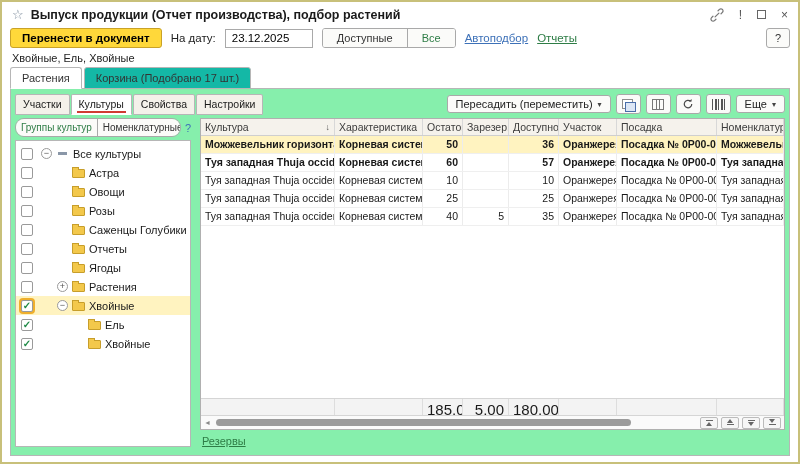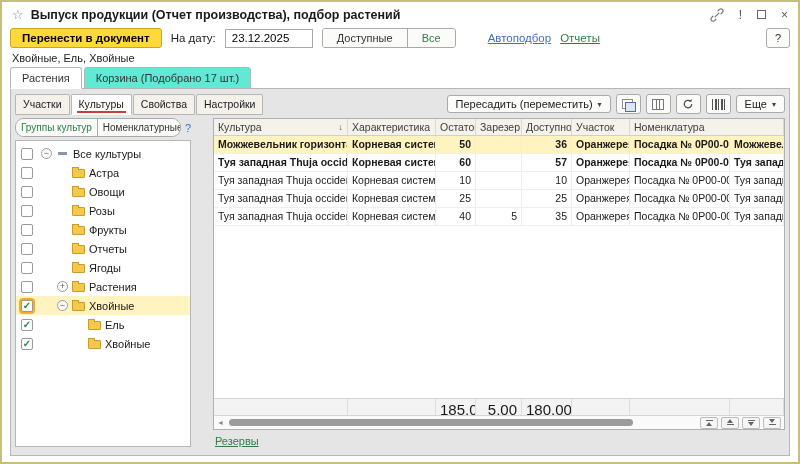--- a/index.html
+++ b/index.html
@@ -20,31 +20,31 @@
   .toolbar{display:flex;align-items:center;gap:9px;padding:4px 8px 3px;flex:none;}
   .btn-yellow{background:#ffd83a;border:1px solid #c9a227;border-radius:3px;padding:3px 11px;
     font-weight:bold;font-size:11.5px;font-family:inherit;cursor:pointer;}
   .lbl{font-size:11.5px;color:#222;}
   .date-input{width:88px;height:19px;border:1px solid #a9a9a9;padding:1px 6px;font-size:11.5px;font-family:inherit;}
   .toggle{display:flex;border:1px solid #a9a9a9;border-radius:3px;overflow:hidden;height:20px;}
   .toggle button{background:#fbfbf9;border:none;padding:2px 14px;font-size:11px;color:#333;font-family:inherit;cursor:pointer;}
   .toggle button + button{border-left:1px solid #a9a9a9;}
   .toggle button.sel{color:#2e7d46;}
   .link{text-decoration:underline;font-size:11.5px;cursor:pointer;white-space:nowrap;}
-  .blue{color:#3d71b8;margin-left:23px;} .green{color:#2e7d46;}
+  .blue{color:#3d71b8;} .green{color:#2e7d46;}
   .help-btn{margin-left:auto;width:24px;height:20px;border:1px solid #a9a9a9;border-radius:3px;
     background:#fbfbf9;font-size:11px;color:#333;cursor:pointer;font-family:inherit;}
   
   .path{padding:1px 10px 3px;font-size:11px;color:#222;flex:none;}
   .main-tabs{display:flex;gap:2px;padding-left:8px;flex:none;position:relative;z-index:2;margin-bottom:-1px;}
   .mtab{border:1px solid #b6b6b6;border-radius:3px 3px 0 0;padding:4px 11px;font-size:11px;
-    background:#5eead4;color:#333;cursor:pointer;}
+    background:#14b8a6;color:#333;cursor:pointer;}
   .mtab.active{background:#fff;border-bottom-color:#fff;}
   
-  .content{flex:1;margin:0 8px 6px;border:1px solid #b6b6b6;display:flex;padding:5px 4px 8px;gap:22px;min-height:0;background:#e5e5e5;}
+  .content{flex:1;margin:0 8px 6px;border:1px solid #b6b6b6;display:flex;padding:5px 4px 8px;gap:9px;min-height:0;background:#86efac;}
   
   .left-panel{width:176px;flex:none;display:flex;flex-direction:column;min-height:0;}
   .sub-tabs{display:flex;flex:none;margin-bottom:-1px;position:relative;z-index:1;}
   .stab{border:1px solid #b6b6b6;border-radius:2px 2px 0 0;padding:3px 7px 4px;font-size:10.5px;
     background:#f4f1ea;margin-right:1px;position:relative;cursor:pointer;white-space:nowrap;}
   .stab.active{background:#fff;border-bottom-color:#fff;}
   .stab.active::after{content:"";position:absolute;left:5px;right:5px;bottom:1px;height:2px;background:#d03b33;}
   .group-row{display:flex;align-items:center;flex:none;margin:4px 0 3px;}
   .seg{display:flex;border:1px solid #a9a9a9;border-radius:9px;overflow:hidden;}
   .seg button{background:#fbfbf9;border:none;padding:3px 5px;font-size:10px;color:#333;font-family:inherit;cursor:pointer;white-space:nowrap;}
@@ -190,21 +190,21 @@
     <span class="indent" style="width: 16px;"></span>
     <span class="expander" style="visibility: hidden;"></span>
     <span class="folder"></span>
     <span class="tree-lbl">Розы</span>
   </div>
           <div class="tree-row">
     <span class="cb"></span>
     <span class="indent" style="width: 16px;"></span>
     <span class="expander" style="visibility: hidden;"></span>
     <span class="folder"></span>
-    <span class="tree-lbl">Фрукты</span>
+    <span class="tree-lbl">Саженцы Голубики</span>
   </div>
           <div class="tree-row">
     <span class="cb"></span>
     <span class="indent" style="width: 16px;"></span>
     <span class="expander" style="visibility: hidden;"></span>
     <span class="folder"></span>
     <span class="tree-lbl">Отчеты</span>
   </div>
           <div class="tree-row">
     <span class="cb"></span>
@@ -291,20 +291,23 @@
               <span>Остаток</span>
             </div>
             <div class="g-th c3">
               <span>Зарезер...</span>
             </div>
             <div class="g-th c4">
               <span>Доступно</span>
             </div>
             <div class="g-th c5">
               <span>Участок</span>
+            </div>
+            <div class="g-th c6">
+              <span>Посадка</span>
             </div>
             <div class="g-th c7">
               <span>Номенклатура</span>
             </div>
           </div>
         <div>
             <div class="g-tr bold selected">
               <div class="g-td c0">Можжевельник горизонтальный Junip...</div>
               <div class="g-td c1">Корневая система: P9</div>
               <div class="g-td c2 num">50</div>

